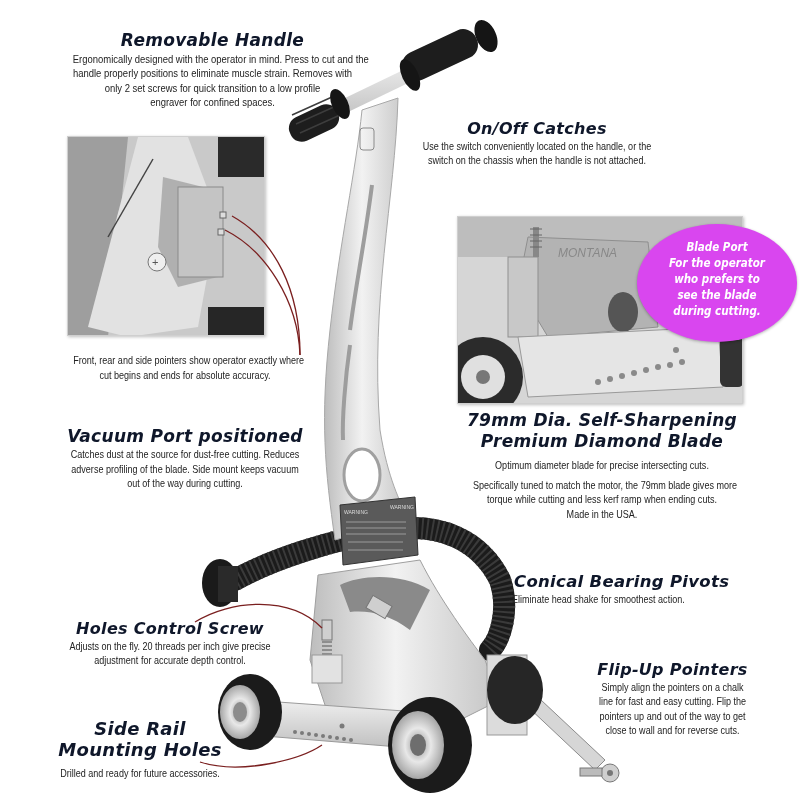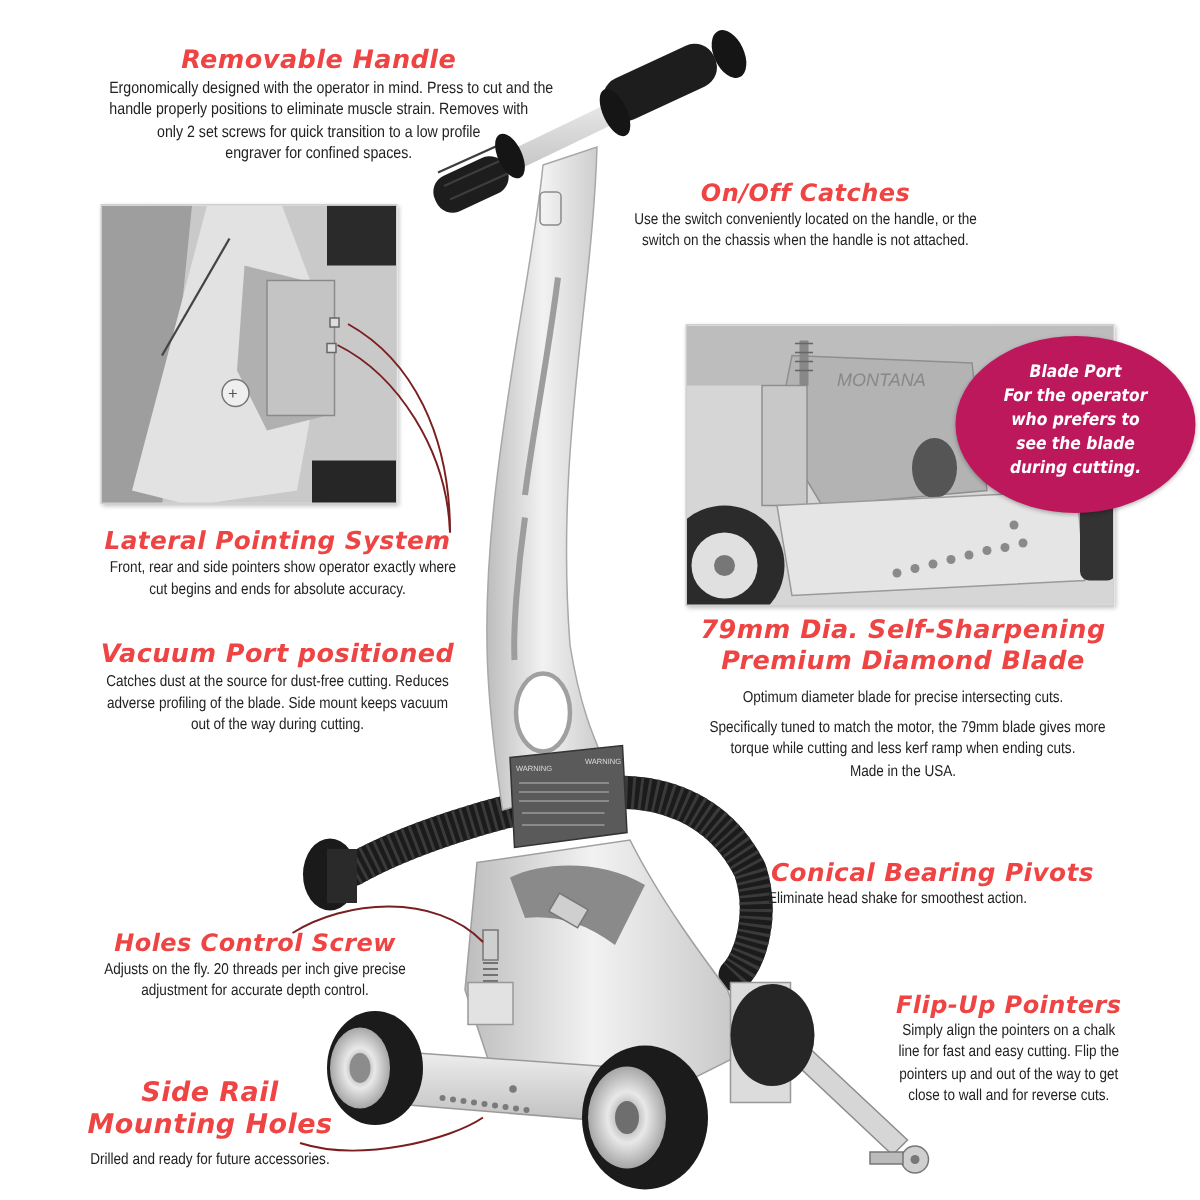--- a/index.html
+++ b/index.html
@@ -3,21 +3,21 @@
 <meta charset="utf-8">
 <style>
   * { box-sizing: border-box; margin: 0; padding: 0; }
   html, body { width: 800px; height: 800px; background: #ffffff; overflow: hidden; }
   body { position: relative; font-family: "Liberation Sans", sans-serif; color: #1a1a1a; }
 
   .heading {
     font-family: "DejaVu Sans", sans-serif;
     font-style: italic;
     font-weight: bold;
-    color: #ef4444;
+    color: #0f172a;
     letter-spacing: 0.3px;
     line-height: 1.1;
   }
   .body-text {
     font-family: "Liberation Sans", sans-serif;
     font-size: 10.5px;
     line-height: 14.5px;
     color: #222;
     transform: scaleX(0.86);
   }
@@ -30,21 +30,21 @@
     background: linear-gradient(135deg, #e4e4e4 0%, #cfcfcf 40%, #b9b9b9 70%, #d6d6d6 100%);
     overflow: hidden;
     box-shadow: 1px 1px 3px rgba(0,0,0,0.25);
   }
 
   .bubble {
     position: absolute;
     left: 637px; top: 224px;
     width: 160px; height: 118px;
     border-radius: 50%;
-    background: #be185d;
+    background: #d946ef;
     color: #ffffff;
     text-align: center;
     padding-top: 15px;
     font-family: "DejaVu Sans", sans-serif;
     font-style: italic;
     font-weight: bold;
     font-size: 11.5px;
     line-height: 16px;
     box-shadow: 0 1px 3px rgba(0,0,0,0.3);
   }
@@ -223,21 +223,20 @@
 
 <div class="block" style="left:402px; top:120px; width:270px;">
   <div class="heading" style="font-size:16px;">On/Off Catches</div>
   <div class="body-text" style="margin-top:1px;">
     <div style="white-space:nowrap;">Use the switch conveniently located on the handle, or the</div>
     <div style="white-space:nowrap;">switch on the chassis when the handle is not attached.</div>
   </div>
 </div>
 
 <div class="block" style="left:55px; top:352px; width:260px;">
-  <div class="heading" style="font-size:16.5px;">Lateral Pointing System</div>
   <div class="body-text" style="margin-top:1px;">
     <div style="white-space:nowrap;">Front, rear and side pointers show operator exactly where</div>
     <div style="white-space:nowrap;">cut begins and ends for absolute accuracy.</div>
   </div>
 </div>
 
 <div class="block" style="left:50px; top:426px; width:270px;">
   <div class="heading" style="font-size:17px; line-height:20px;">
     <div>Vacuum Port positioned</div>
   </div>

